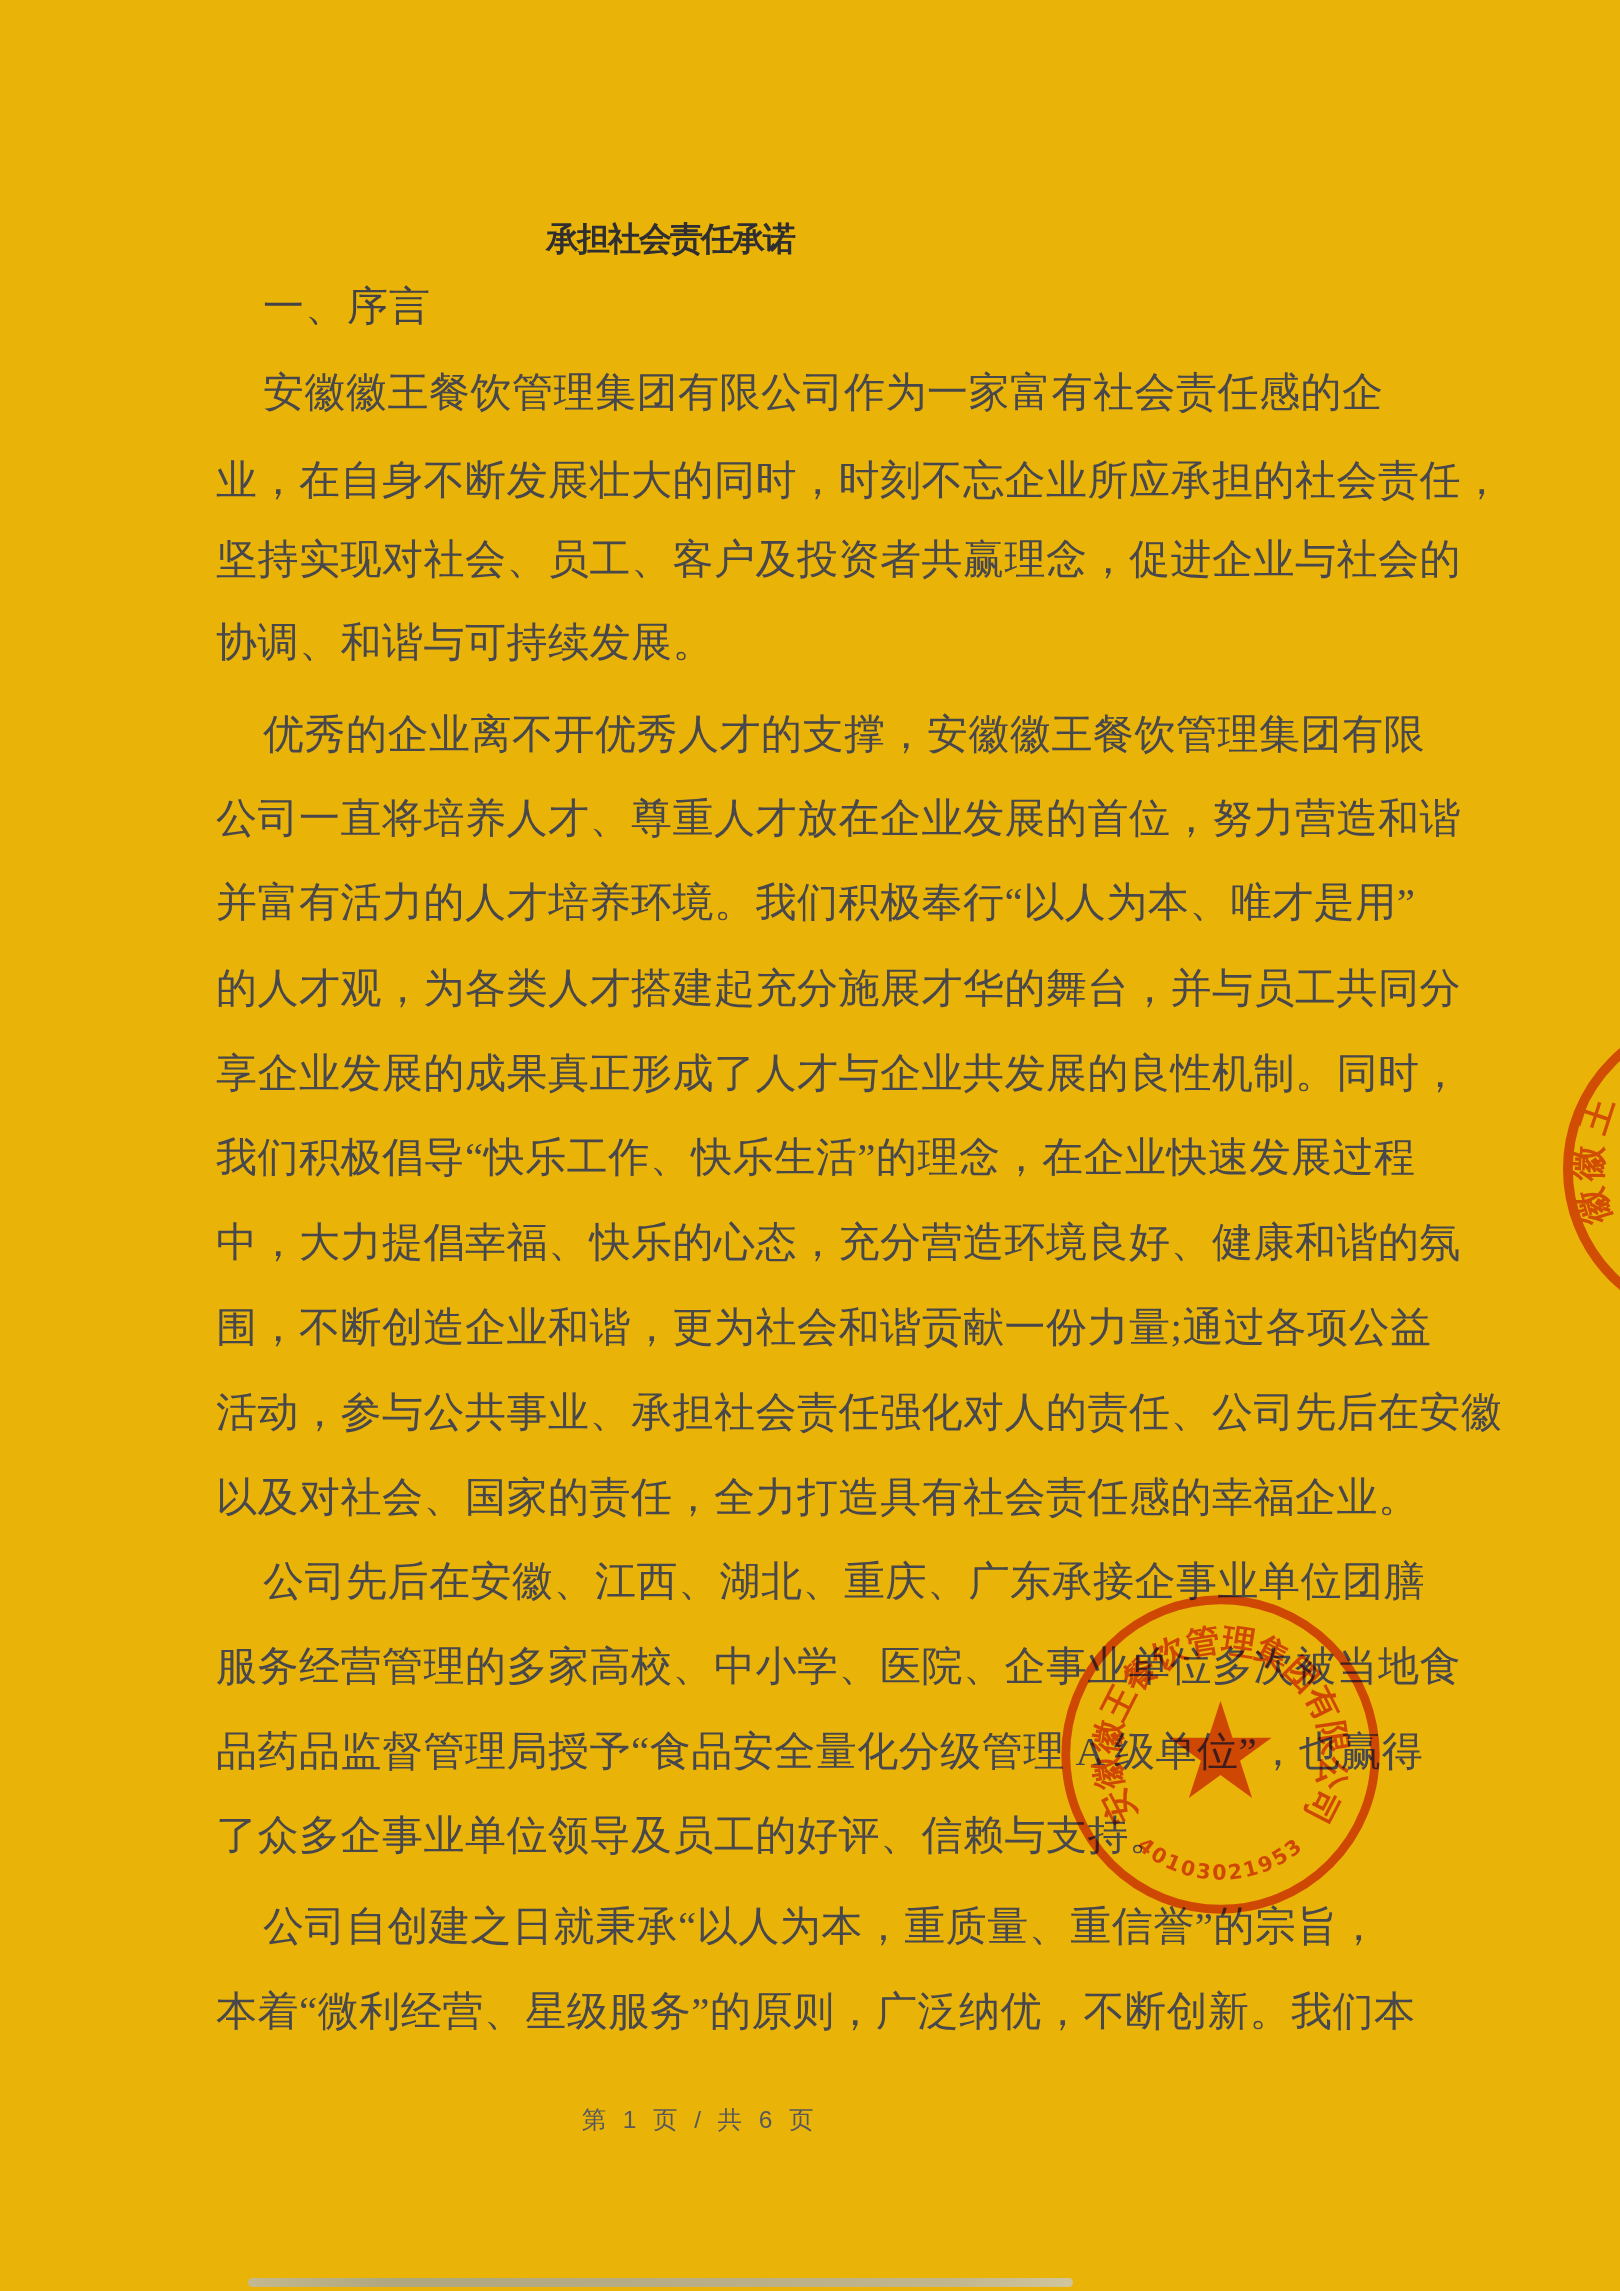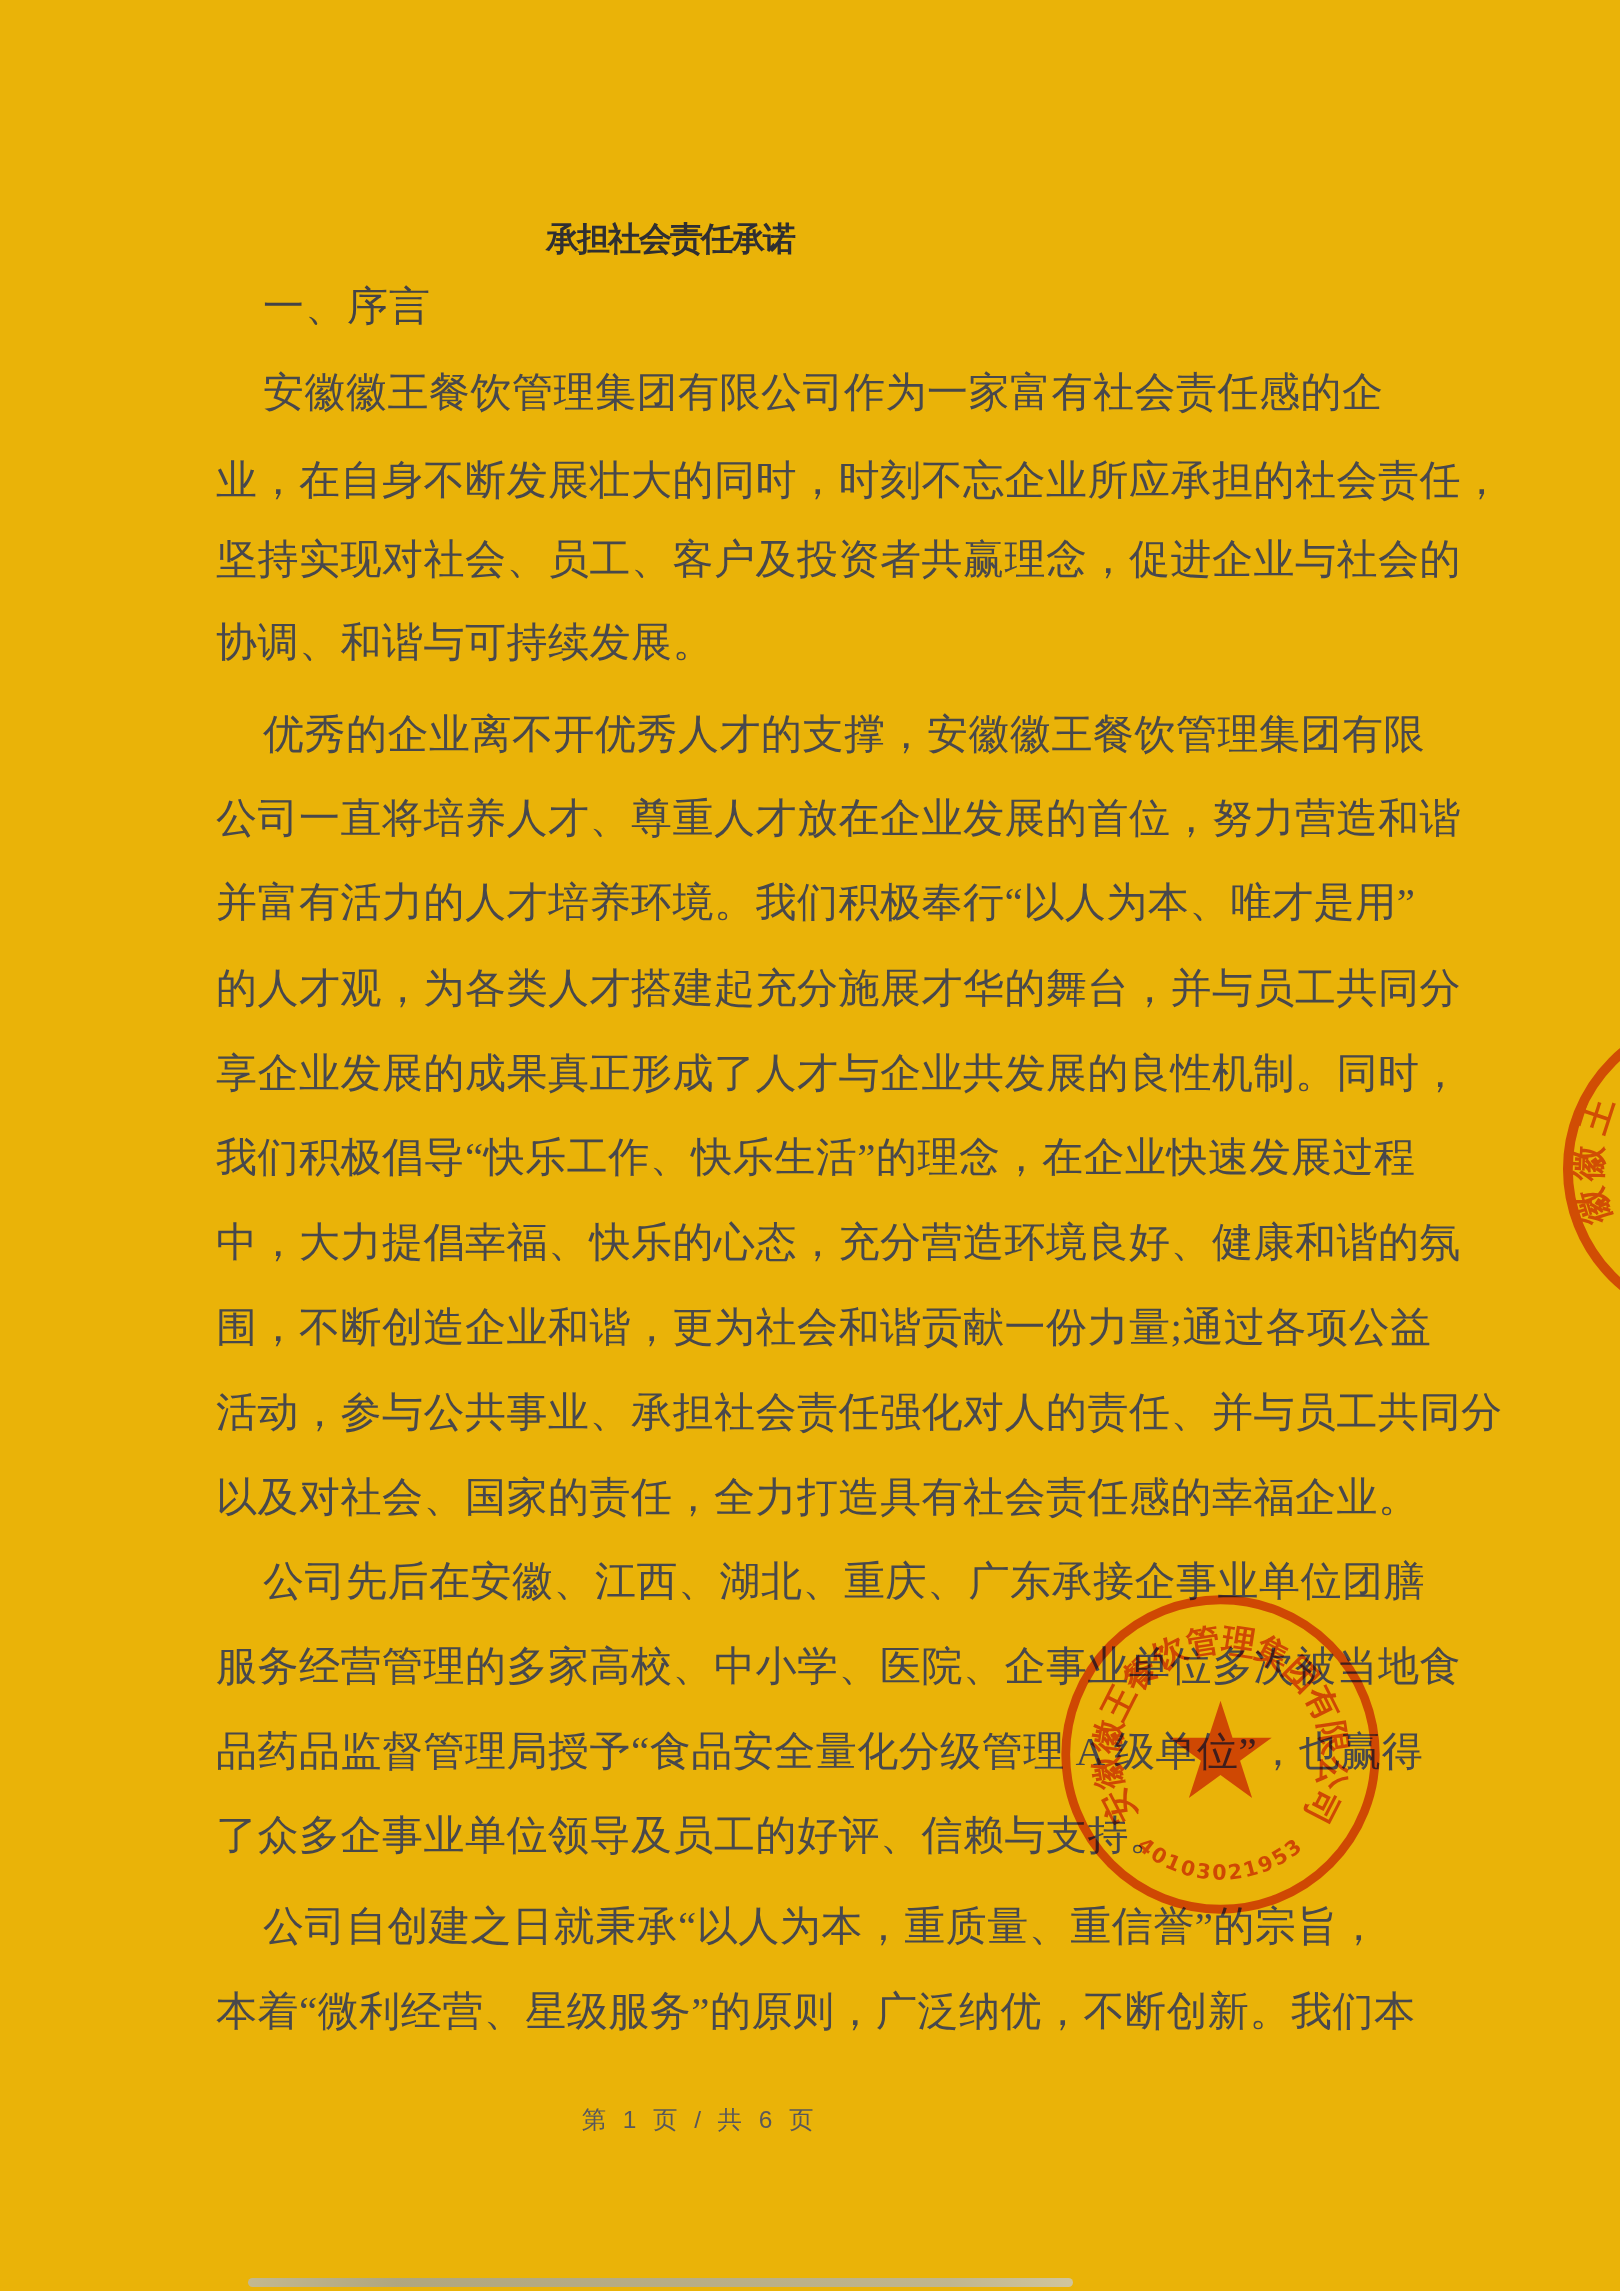--- a/index.html
+++ b/index.html
@@ -124,21 +124,21 @@
       <div class="text-line" style="top: 534px; left: 216px; color: rgb(72, 72, 76);">坚持实现对社会、员工、客户及投资者共赢理念，促进企业与社会的</div>
       <div class="text-line" style="top: 617px; left: 216px; color: rgb(72, 72, 76);">协调、和谐与可持续发展。</div>
       <div class="text-line" style="top: 709px; left: 263px; color: rgb(72, 72, 76);">优秀的企业离不开优秀人才的支撑，安徽徽王餐饮管理集团有限</div>
       <div class="text-line" style="top: 793px; left: 216px; color: rgb(72, 72, 76);">公司一直将培养人才、尊重人才放在企业发展的首位，努力营造和谐</div>
       <div class="text-line" style="top: 877px; left: 216px; color: rgb(72, 72, 76);">并富有活力的人才培养环境。我们积极奉行“以人为本、唯才是用”</div>
       <div class="text-line" style="top: 963px; left: 216px; color: rgb(72, 72, 76);">的人才观，为各类人才搭建起充分施展才华的舞台，并与员工共同分</div>
       <div class="text-line" style="top: 1048px; left: 216px; color: rgb(72, 72, 76);">享企业发展的成果真正形成了人才与企业共发展的良性机制。同时，</div>
       <div class="text-line" style="top: 1132px; left: 216px; color: rgb(72, 72, 76);">我们积极倡导“快乐工作、快乐生活”的理念，在企业快速发展过程</div>
       <div class="text-line" style="top: 1217px; left: 216px; color: rgb(72, 72, 76);">中，大力提倡幸福、快乐的心态，充分营造环境良好、健康和谐的氛</div>
       <div class="text-line" style="top: 1302px; left: 216px; color: rgb(72, 72, 76);">围，不断创造企业和谐，更为社会和谐贡献一份力量;通过各项公益</div>
-      <div class="text-line" style="top: 1387px; left: 216px; color: rgb(72, 72, 76);">活动，参与公共事业、承担社会责任强化对人的责任、并与员工共同分</div>
+      <div class="text-line" style="top: 1387px; left: 216px; color: rgb(72, 72, 76);">活动，参与公共事业、承担社会责任强化对人的责任、公司先后在安徽</div>
       <div class="text-line" style="top: 1472px; left: 216px; color: rgb(72, 72, 76);">以及对社会、国家的责任，全力打造具有社会责任感的幸福企业。</div>
       <div class="text-line" style="top: 1556px; left: 263px; color: rgb(72, 72, 76);">公司先后在安徽、江西、湖北、重庆、广东承接企事业单位团膳</div>
       <div class="text-line" style="top: 1641px; left: 216px; color: rgb(72, 72, 76);">服务经营管理的多家高校、中小学、医院、企事业单位多次被当地食</div>
       <div class="text-line" style="top: 1726px; left: 216px; color: rgb(72, 72, 76);">品药品监督管理局授予“食品安全量化分级管理 A 级单位”，也赢得</div>
       <div class="text-line" style="top: 1810px; left: 216px; color: rgb(72, 72, 76);">了众多企事业单位领导及员工的好评、信赖与支持。</div>
       <div class="text-line" style="top: 1901px; left: 263px; color: rgb(72, 72, 76); text-align: right;">公司自创建之日就秉承“以人为本，重质量、重信誉”的宗旨，</div>
       <div class="text-line" style="top: 1986px; left: 216px; color: rgb(72, 72, 76);">本着“微利经营、星级服务”的原则，广泛纳优，不断创新。我们本</div>
     </div>
 
   <svg class="seal" viewBox="0 0 340 340" xmlns="http://www.w3.org/2000/svg">

